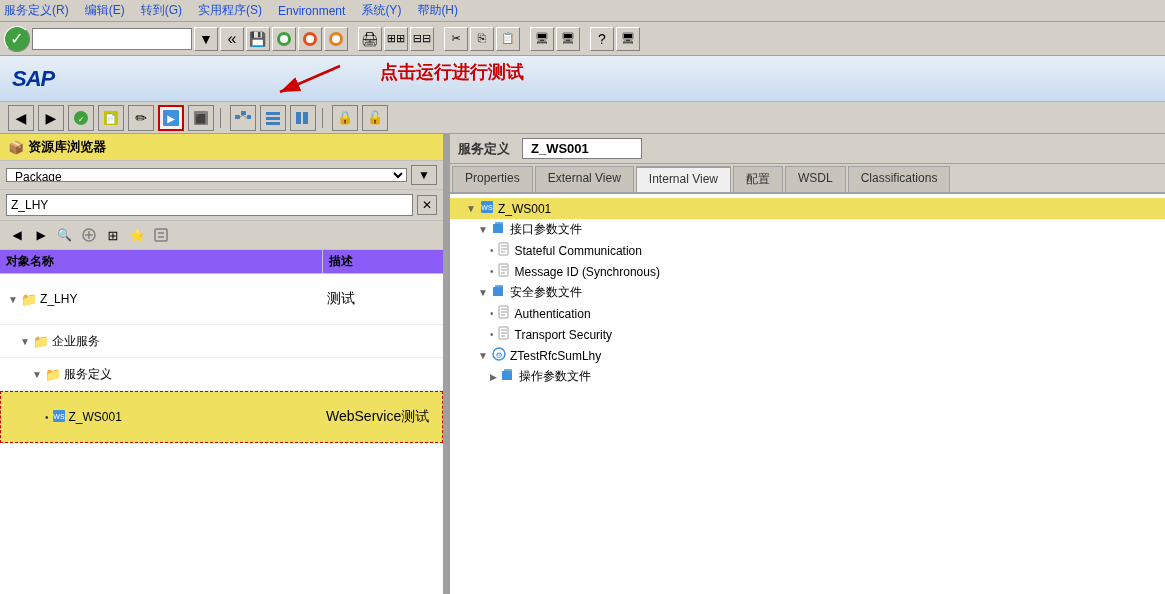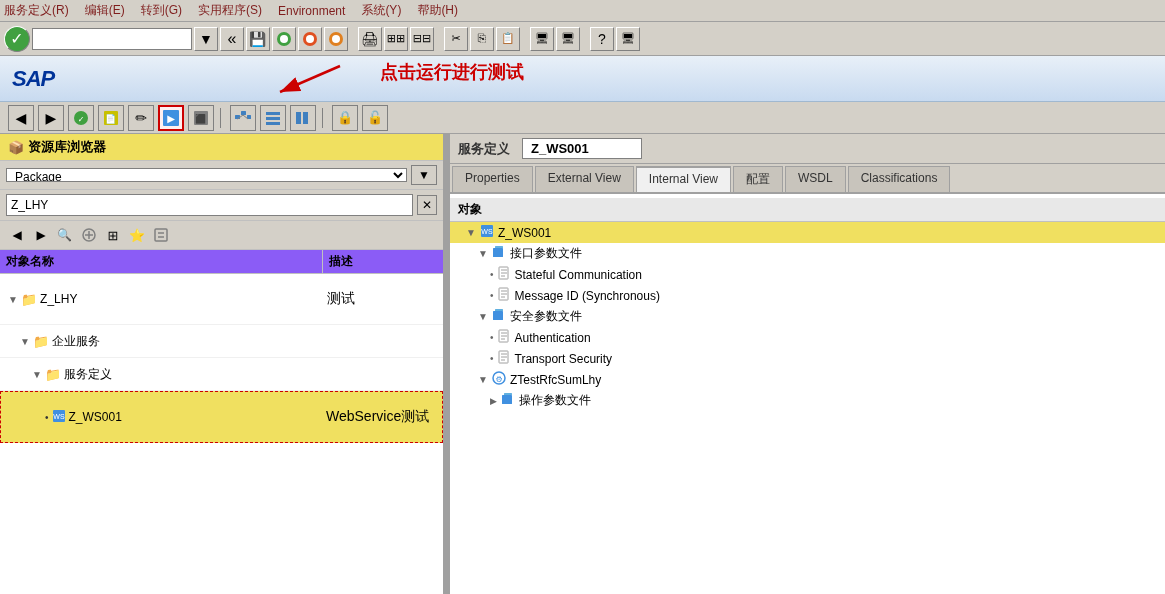--- a/index.html
+++ b/index.html
@@ -11,21 +11,21 @@
       height: 22px;
       display: flex;
       align-items: center;
       padding: 0 4px;
       gap: 16px;
       border-bottom: 1px solid #a0a0a0;
     }
     .menu-bar span {
       font-size: 12px;
       cursor: pointer;
-      color: #7f1d1d;
+      color: #1d4ed8;
     }
 
     
     .toolbar {
       background: #d4d0c8;
       height: 34px;
       display: flex;
       align-items: center;
       padding: 2px 4px;
       gap: 2px;
@@ -542,21 +542,20 @@
     <div class="tabs-bar">
       <div class="tab">Properties</div>
       <div class="tab">External View</div>
       <div class="tab active">Internal View</div>
       <div class="tab">配置</div>
       <div class="tab">WSDL</div>
       <div class="tab">Classifications</div>
     </div>
 
     <div class="obj-area">
-      <div class="obj-header">对象</div>
 
       <div class="obj-row highlighted">
         <div class="obj-cell obj-indent0">
           <span class="triangle">▼</span>
           <span>
             <svg width="14" height="14" viewBox="0 0 14 14">
                 <rect x="1" y="1" width="12" height="12" fill="#4090e0" rx="1"></rect>
                 <text x="7" y="10" text-anchor="middle" fill="white" font-size="7">WS</text>
               </svg>
           </span>

